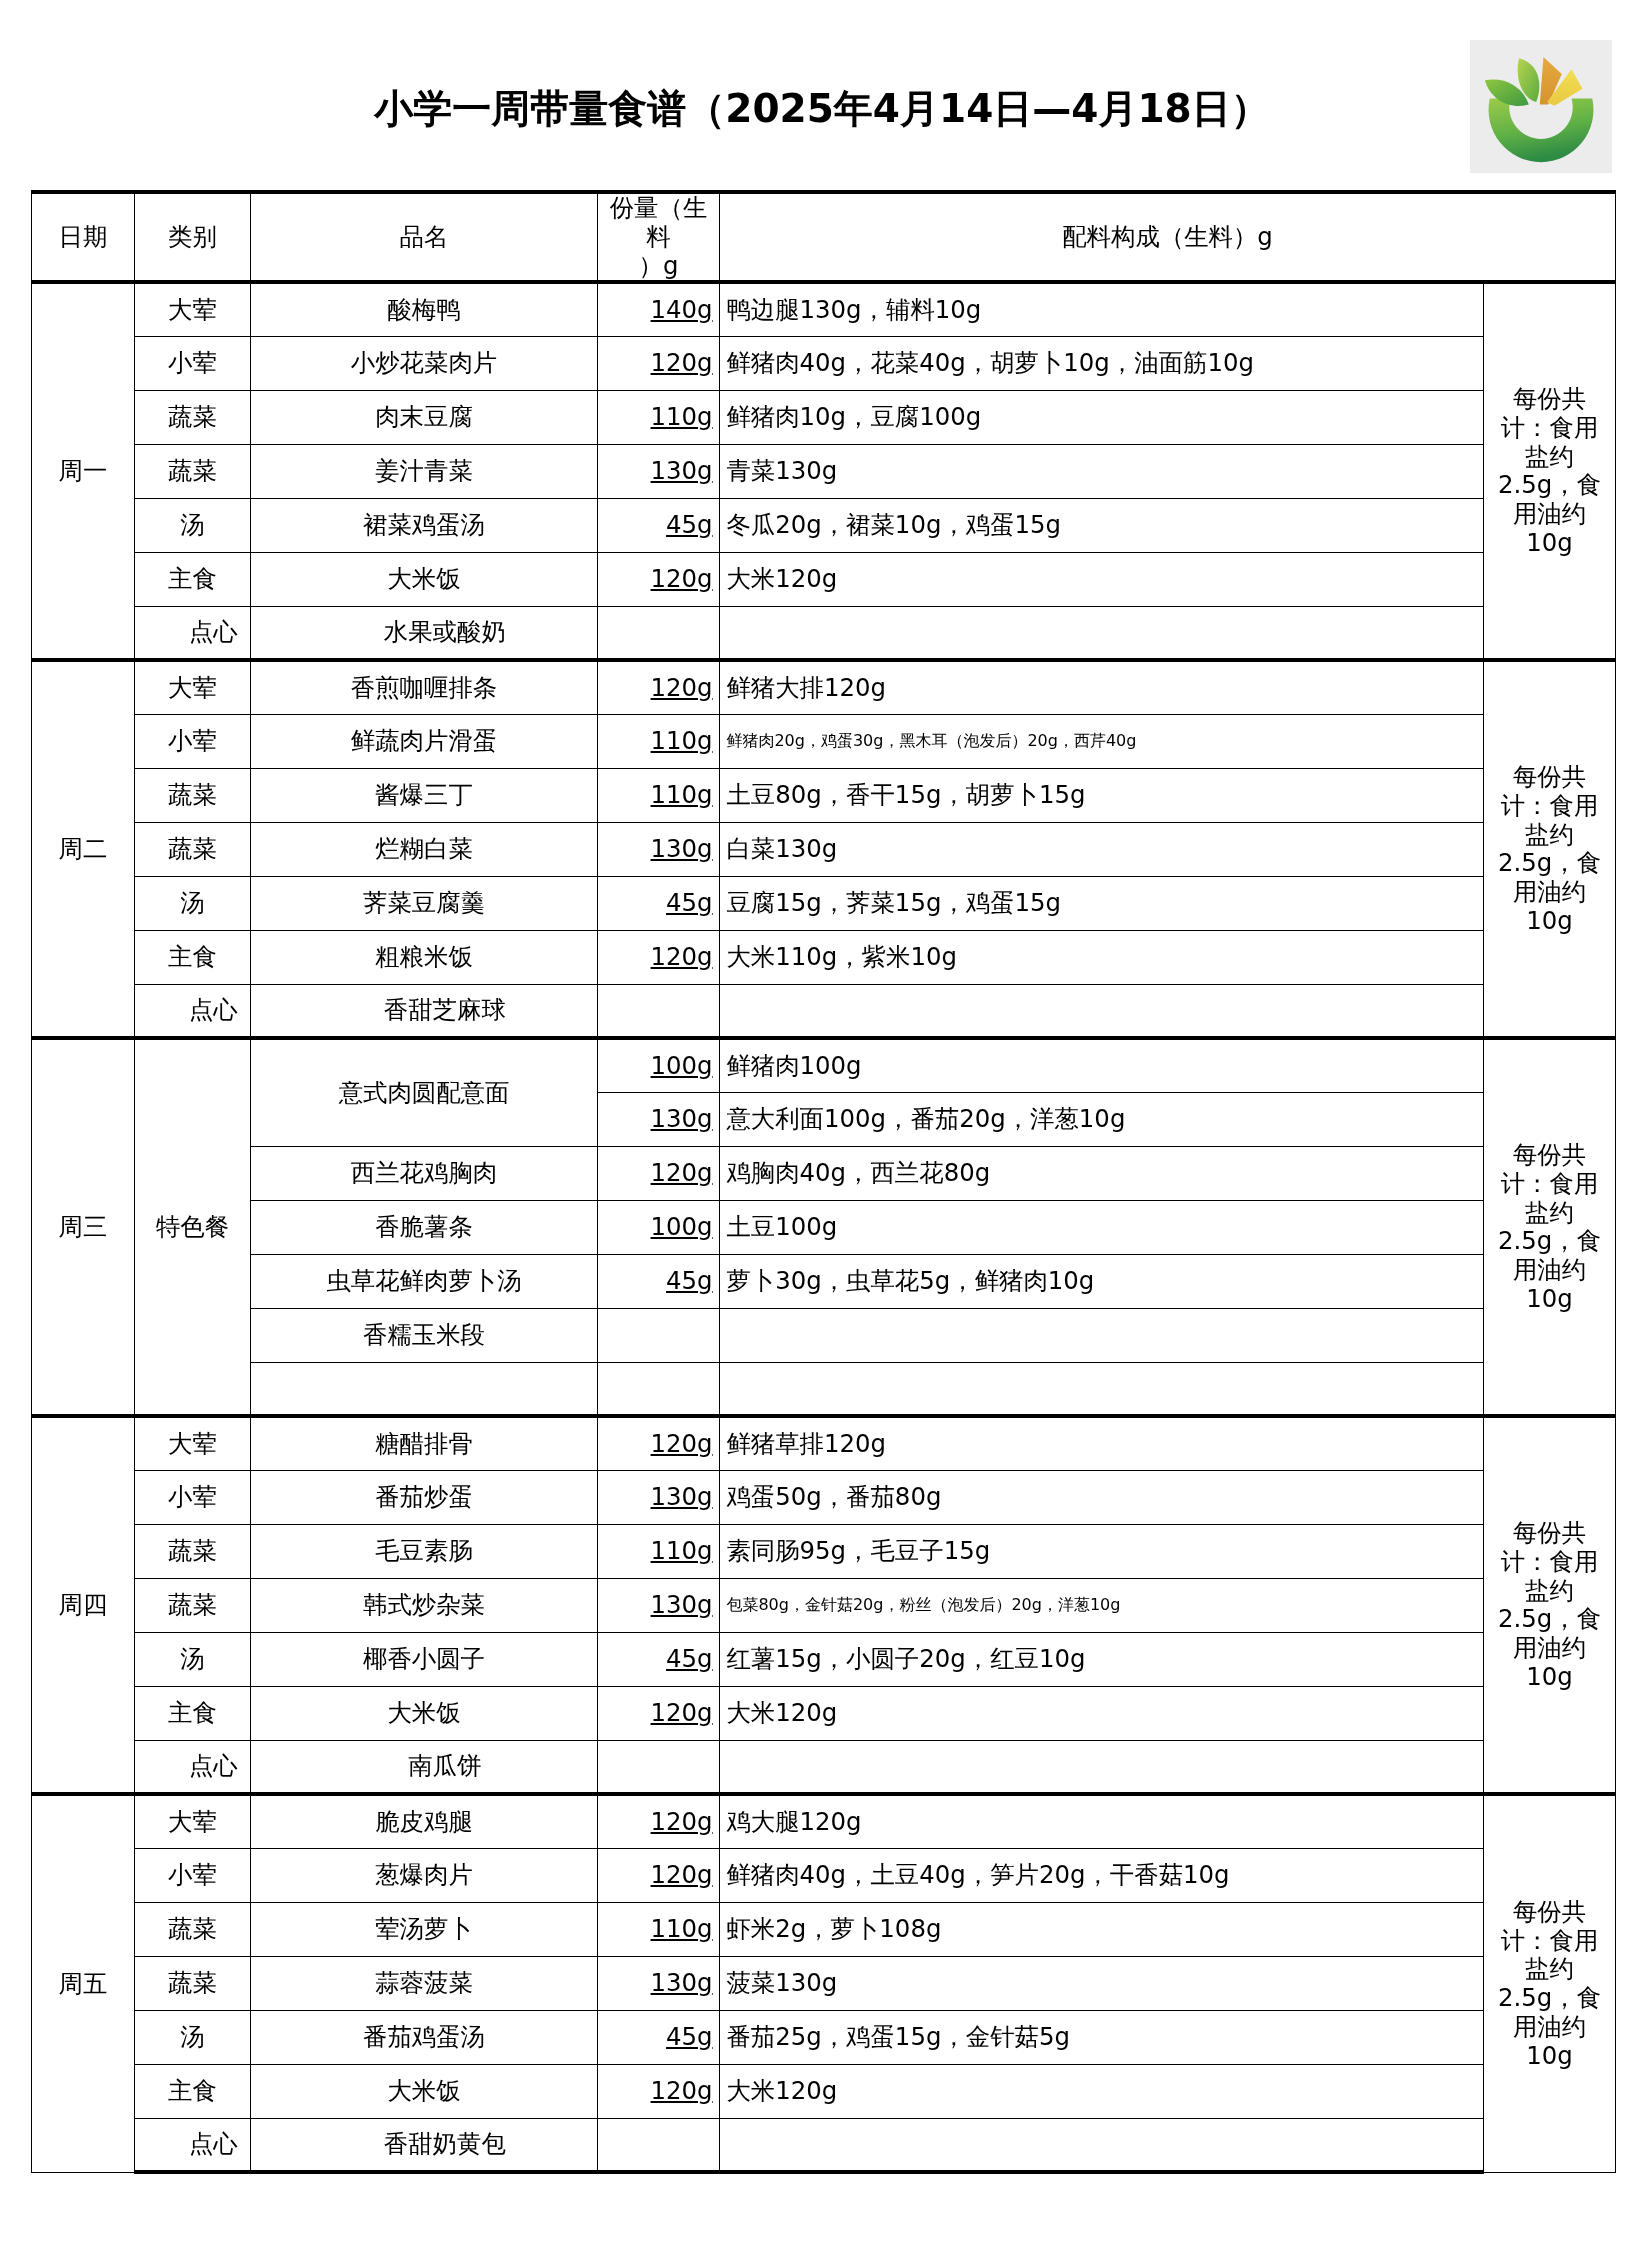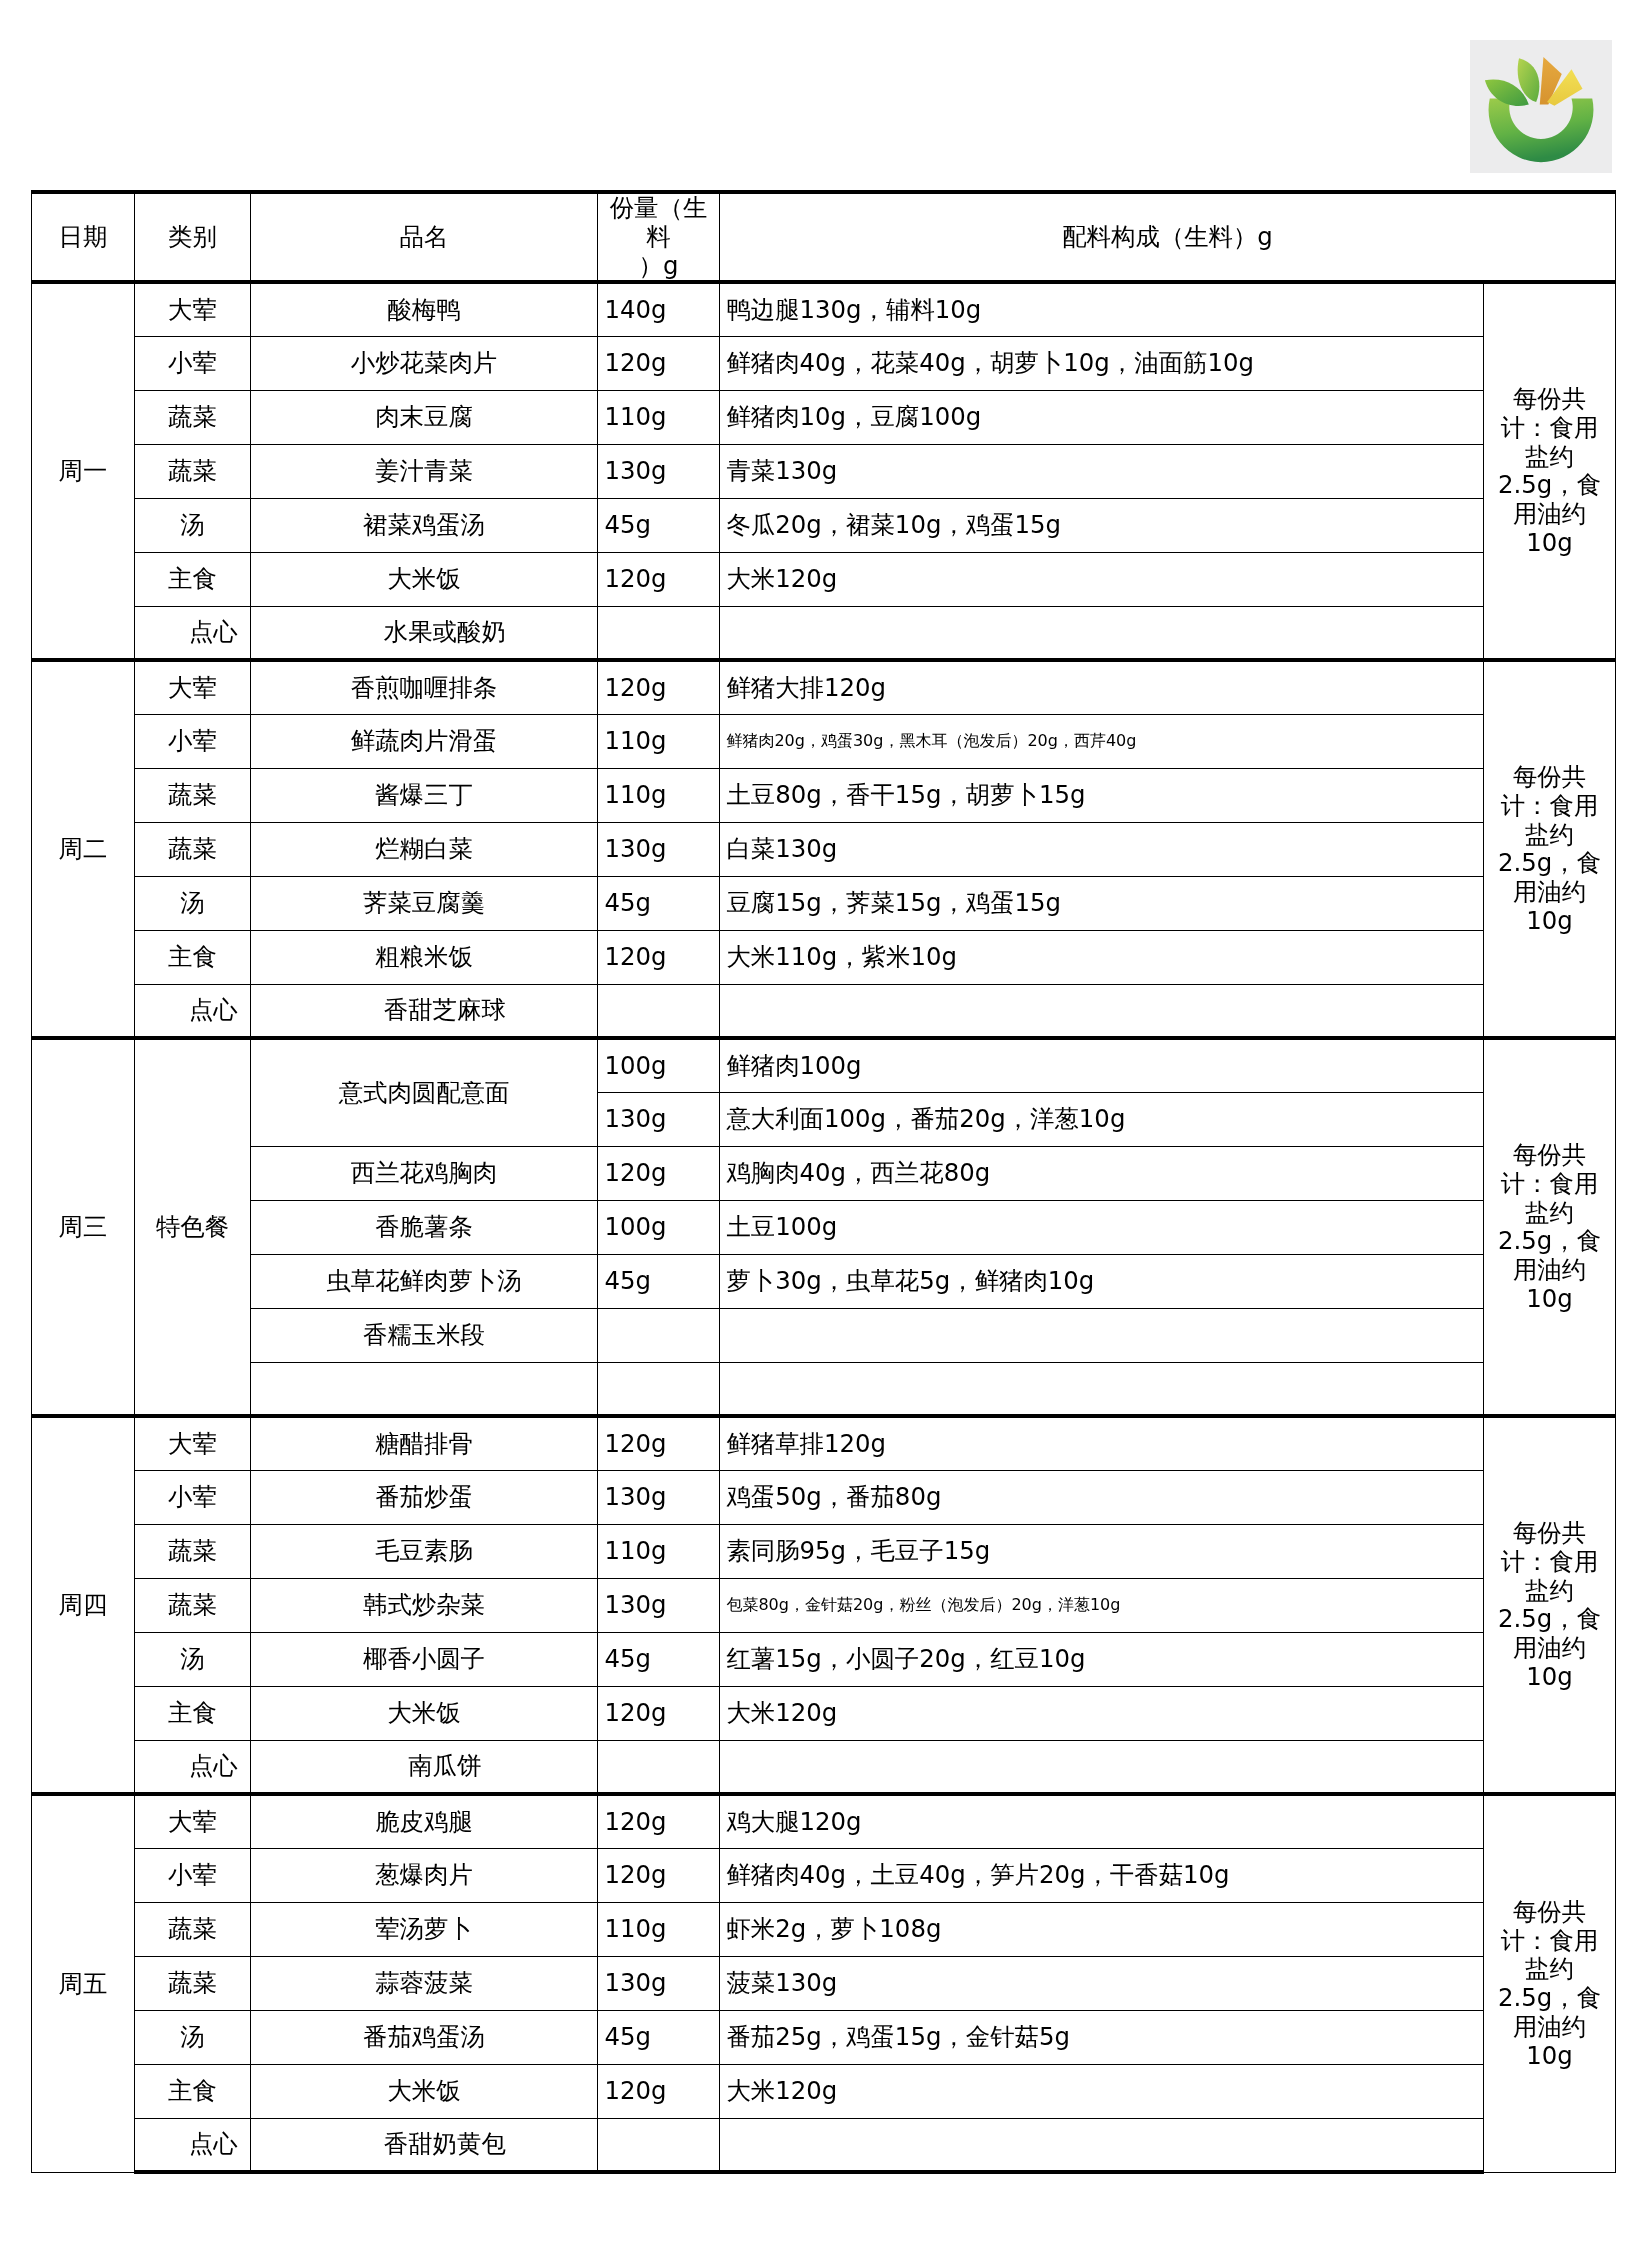--- a/index.html
+++ b/index.html
@@ -91,41 +91,42 @@
   }
   td.hdr-ing { font-size: 26px; }
 
   
   td.cell-date {
     text-align: center;
     font-size: 26px;
   }
   td.cell-cat  { text-align: center; }
   td.cell-name { text-align: center; }
-  td.cell-qty  { text-align: left; }
+  td.cell-qty  { text-align: right; text-decoration: underline; }
   td.cell-ing  { text-align: left; padding-left: 9px; }
   td.cell-ing.small { font-size: 16px; }
   td.cell-tot {
     text-align: center;
     font-size: 22px;
     line-height: 1.32;
     padding: 0 3.9px;
     vertical-align: middle;
   }
 
   tr.menu-row td { height: 54px; }
 
   
   tr.day-end td { border-bottom: 4.5px solid #000; padding-left: 48px; }
   tr.day-start td { border-top: 4.5px solid #000; margin-left: 24px; }
 </style>
 </head>
 <body>
 
 <div class="doc-header">
+  <div class="doc-title">小学一周带量食谱（2025年4月14日—4月18日）</div>
   <div class="logo-box">
     <svg width="122" height="122" viewBox="0 0 200 200">
       <defs>
         <linearGradient id="gGreenRing" x1="0" y1="0" x2="0.3" y2="1">
           <stop offset="0%" stop-color="#9ccb4a"></stop>
           <stop offset="55%" stop-color="#62b245"></stop>
           <stop offset="100%" stop-color="#2e8b45"></stop>
         </linearGradient>
         <linearGradient id="gLeafA" x1="0" y1="0" x2="1" y2="1">
           <stop offset="0%" stop-color="#b6d44f"></stop>

